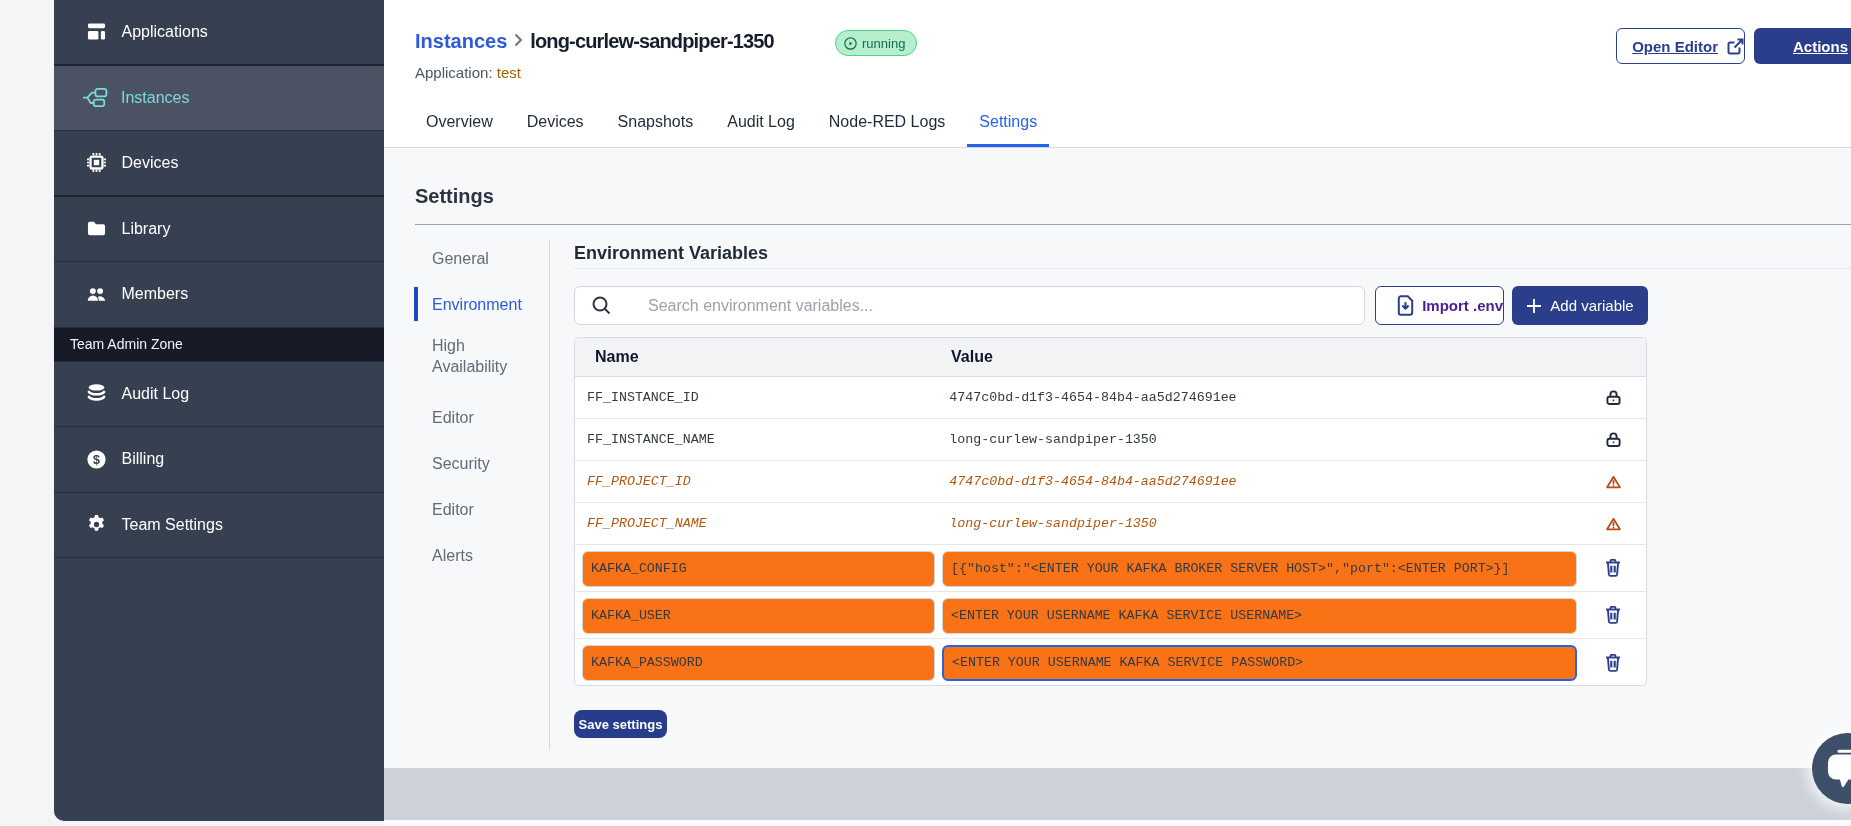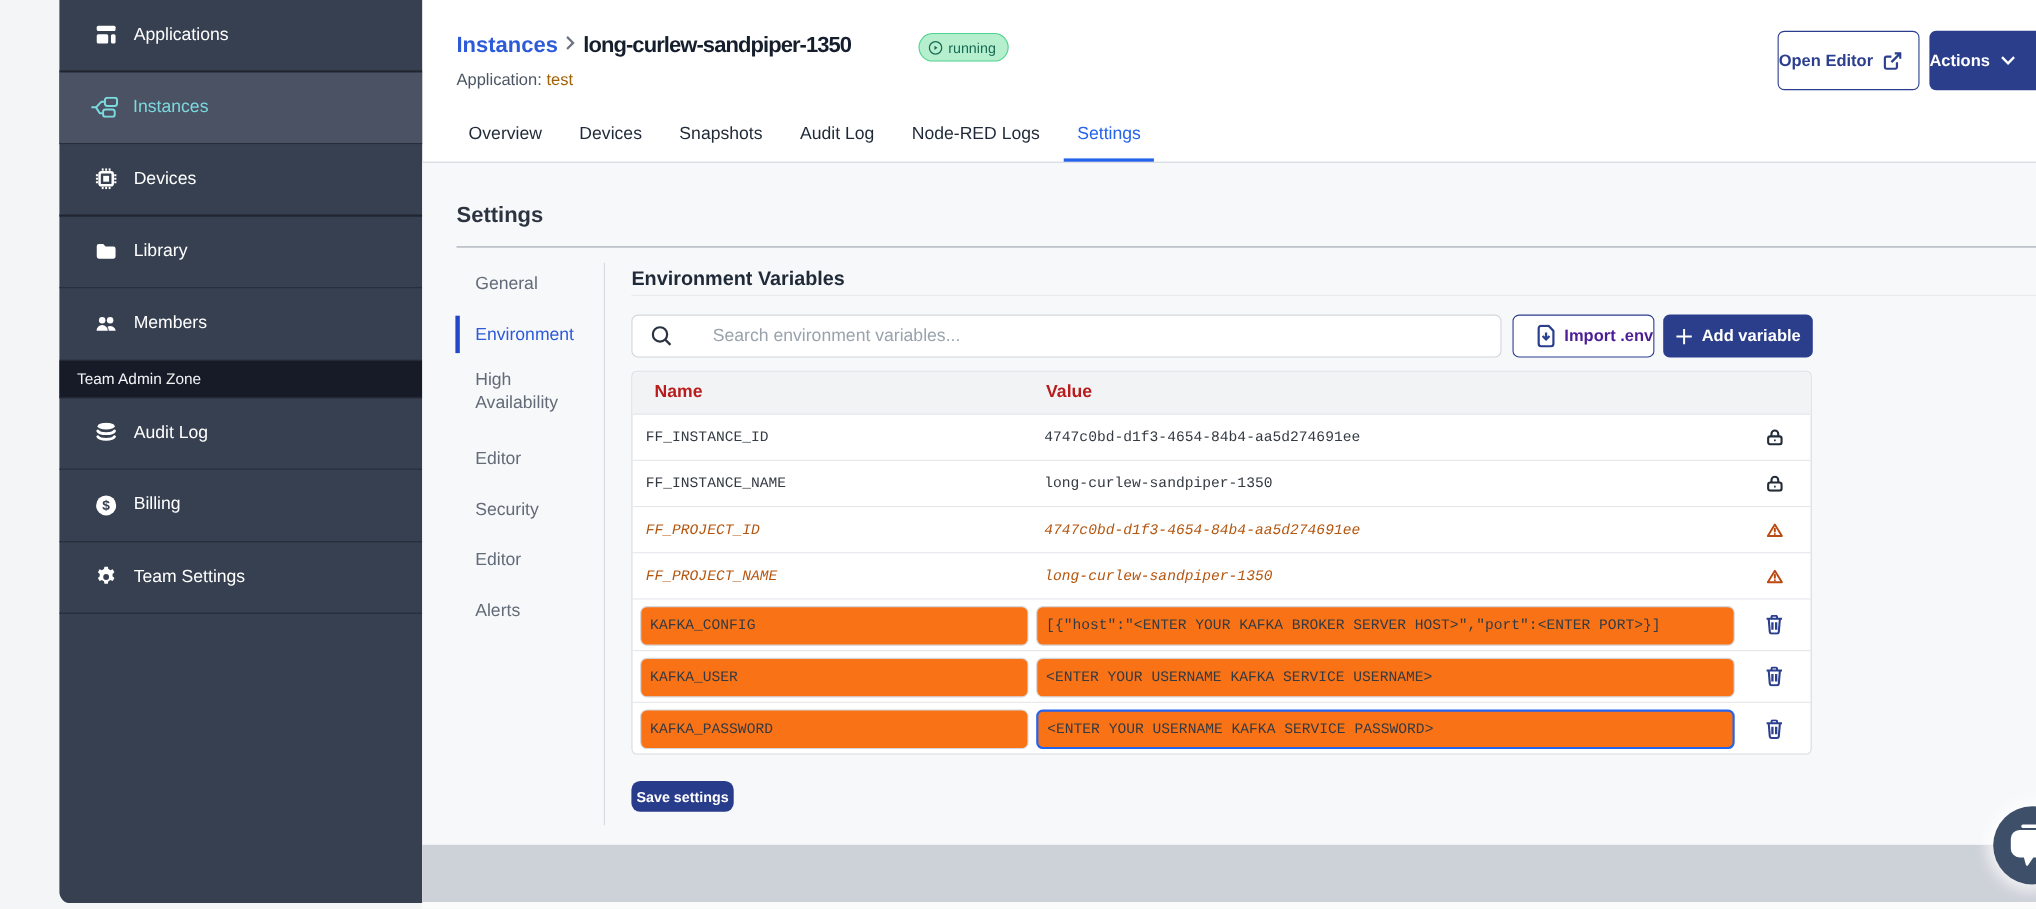--- a/index.html
+++ b/index.html
@@ -23,41 +23,41 @@
 #crumb .sep { margin:0 7px; }
 #crumb .b2 { font-size:20px; font-weight:bold; color:#151e2c; letter-spacing:-0.85px; }
 #pill { position:absolute; left:451px; top:30px; height:26px; border-radius:13px; background:#b6efce; border:1px solid #4ed28e; display:flex; align-items:center; padding:0 11px 0 8px; }
 #pill span { font-size:13px; color:#186a54; margin-left:5px; }
 #appline { position:absolute; left:31px; top:64px; font-size:15px; color:#4b5563; }
 #appline a { color:#a16207; text-decoration:none; }
 #tabs { position:absolute; left:30px; top:100px; height:47px; display:flex; gap:10px; }
 .tab { padding:0 12px; font-size:16px; color:#1f2937; display:flex; align-items:center; height:43px; }
 .tab.active { color:#2563eb; border-bottom:3.5px solid #2563eb; height:47px; }
 #hbtns { position:absolute; top:28px; left:1232px; display:flex; gap:9px; }
-.btn { height:54px; border-radius:6px; font-size:15px; font-weight:bold; display:flex; align-items:center; justify-content:flex-start; }
+.btn { height:36px; border-radius:6px; font-size:15px; font-weight:bold; display:flex; align-items:center; justify-content:flex-end;text-decoration:underline; }
 #btn-editor { width:129px; background:#fff; border:1px solid #2b3f8e; color:#2b3f8e; gap:9px; }
 #btn-actions { width:117px; background:#2a3e8c; color:#fff; gap:10px; }
 
 #h1set { position:absolute; left:31px; top:185px; font-size:20px; font-weight:bold; color:#2b3440; }
 #hr1 { position:absolute; left:31px; top:224px; width:1453px; height:1px; background:#9aa2ac; }
 #subnav { position:absolute; left:48px; top:0; width:120px; font-size:16px; color:#626b77; }
 #subnav .sn { position:absolute; line-height:21px; }
 #subnav .sn.act { color:#2d5ad8; }
 #bluebar { position:absolute; left:30px; top:287px; width:4px; height:34px; background:#2146c7; }
 #vdiv { position:absolute; left:165px; top:239px; width:1px; height:511px; background:#d6d9dd; }
 #evh { position:absolute; left:190px; top:243px; font-size:18px; font-weight:bold; color:#1f2937; }
 #hr2 { position:absolute; left:190px; top:268px; width:1294px; height:1px; background:#e7e9ec; }
 
 #search { position:absolute; left:190px; top:286px; width:791px; height:39px; background:#fff; border:1px solid #d3d6db; border-radius:6px; display:flex; align-items:center; padding-left:17px;gap:28px; }
 #search .ph { font-size:16px; color:#9aa3ad; margin-left:9px; }
 #btn-import { position:absolute; left:991px; top:286px; width:129px; height:39px; background:#fff; border:1px solid #2b3f8e; border-radius:6px; color:#4c1d95; font-size:15px; font-weight:bold; display:flex; align-items:center; justify-content:flex-end; gap:8px; }
-#btn-add { position:absolute; left:1128px; top:286px; width:136px; height:39px; background:#2a3e8c; border-radius:6px; color:#fff; font-size:15px; font-weight:bold; display:flex; align-items:center; justify-content:center; gap:8px; }
+#btn-add { position:absolute; left:1128px; top:286px; width:136px; height:39px; background:#2a3e8c; border-radius:6px; color:#fff; font-size:15px; font-weight:normal; display:flex; align-items:center; justify-content:center; gap:8px; }
 
 #tbl { position:absolute; left:190px; top:337px; width:1073px; height:349px; background:#fff; border:1px solid #d8dbe0; border-radius:5px; }
-#thead { height:39px; background:#f1f3f5; border-bottom:1px solid #d8dbe0; border-radius:5px 5px 0 0; display:flex; align-items:center; font-size:16px; font-weight:bold; color:#b91c1c; }
+#thead { height:39px; background:#f1f3f5; border-bottom:1px solid #d8dbe0; border-radius:5px 5px 0 0; display:flex; align-items:center; font-size:16px; font-weight:bold; color:#0f172a; }
 #thead .c1 { padding-left:20px; width:360px; }
 #thead .c2 { padding-left:16px; }
 .trow { display:flex; align-items:center; border-bottom:1px solid #e5e7eb; font-family:"Liberation Mono",monospace; font-size:13.3px; color:#333a42; }
 .trow.plain { height:42px; }
 .trow.plain .c1 { padding-left:12px; width:360px; }
 .trow.plain .c2 { padding-left:15px; width:648px; }
 .trow.warn { color:#b5560f; font-style:italic; }
 .trow.inputs { height:47px; position:relative; }
 .ibox { position:absolute; top:5.5px; height:36px; background:#f97316; border:1px solid #d3d6db; border-radius:6px; font-family:"Liberation Mono",monospace; font-size:13.3px; color:#333a42; display:flex; align-items:center; padding-left:8px; }
 .ibox.n { left:7px; width:353px; }

